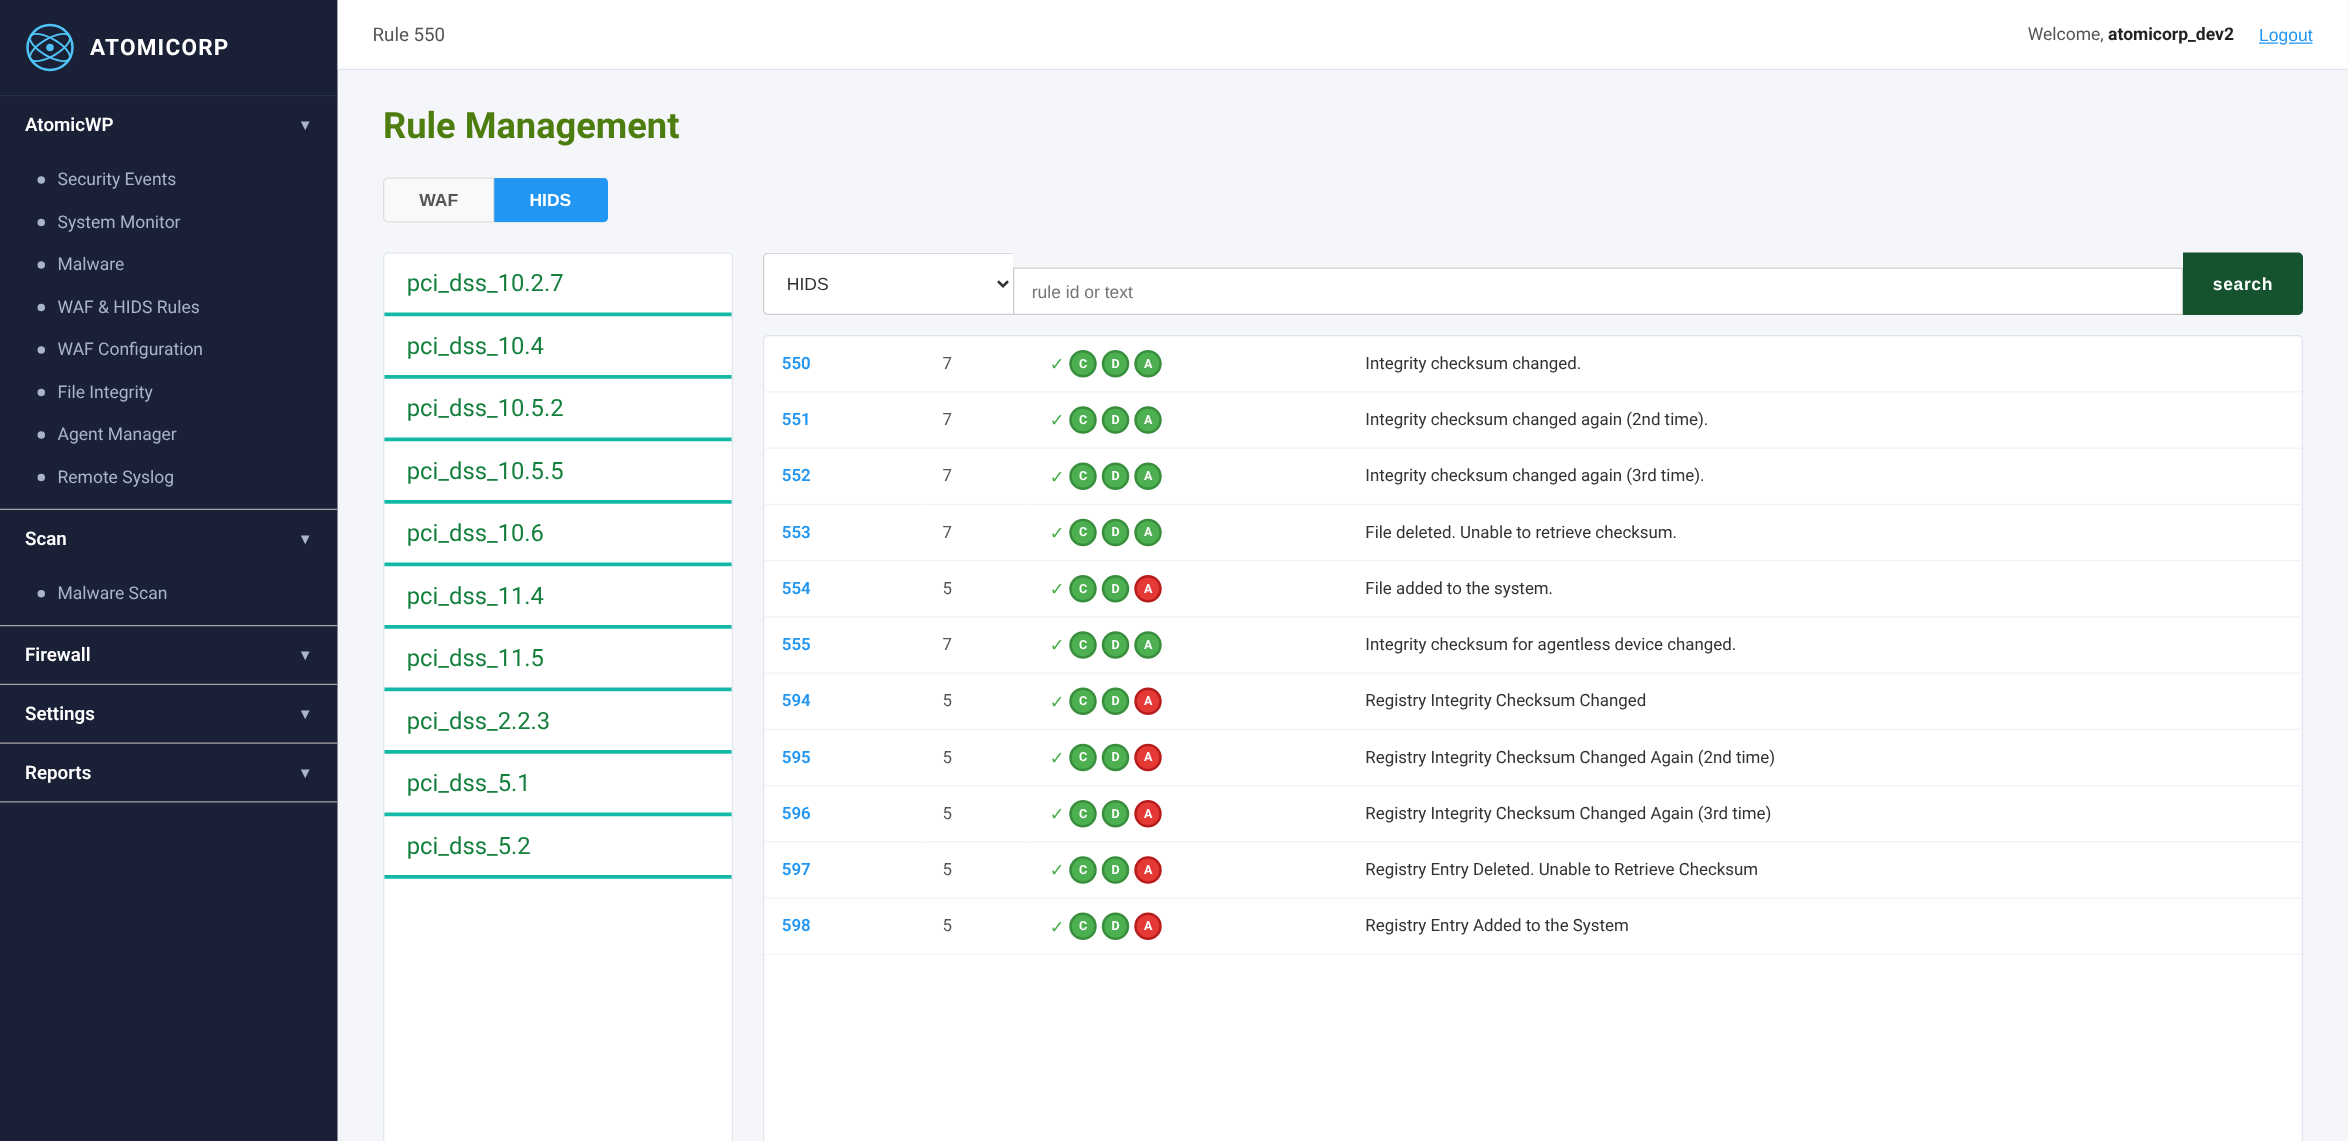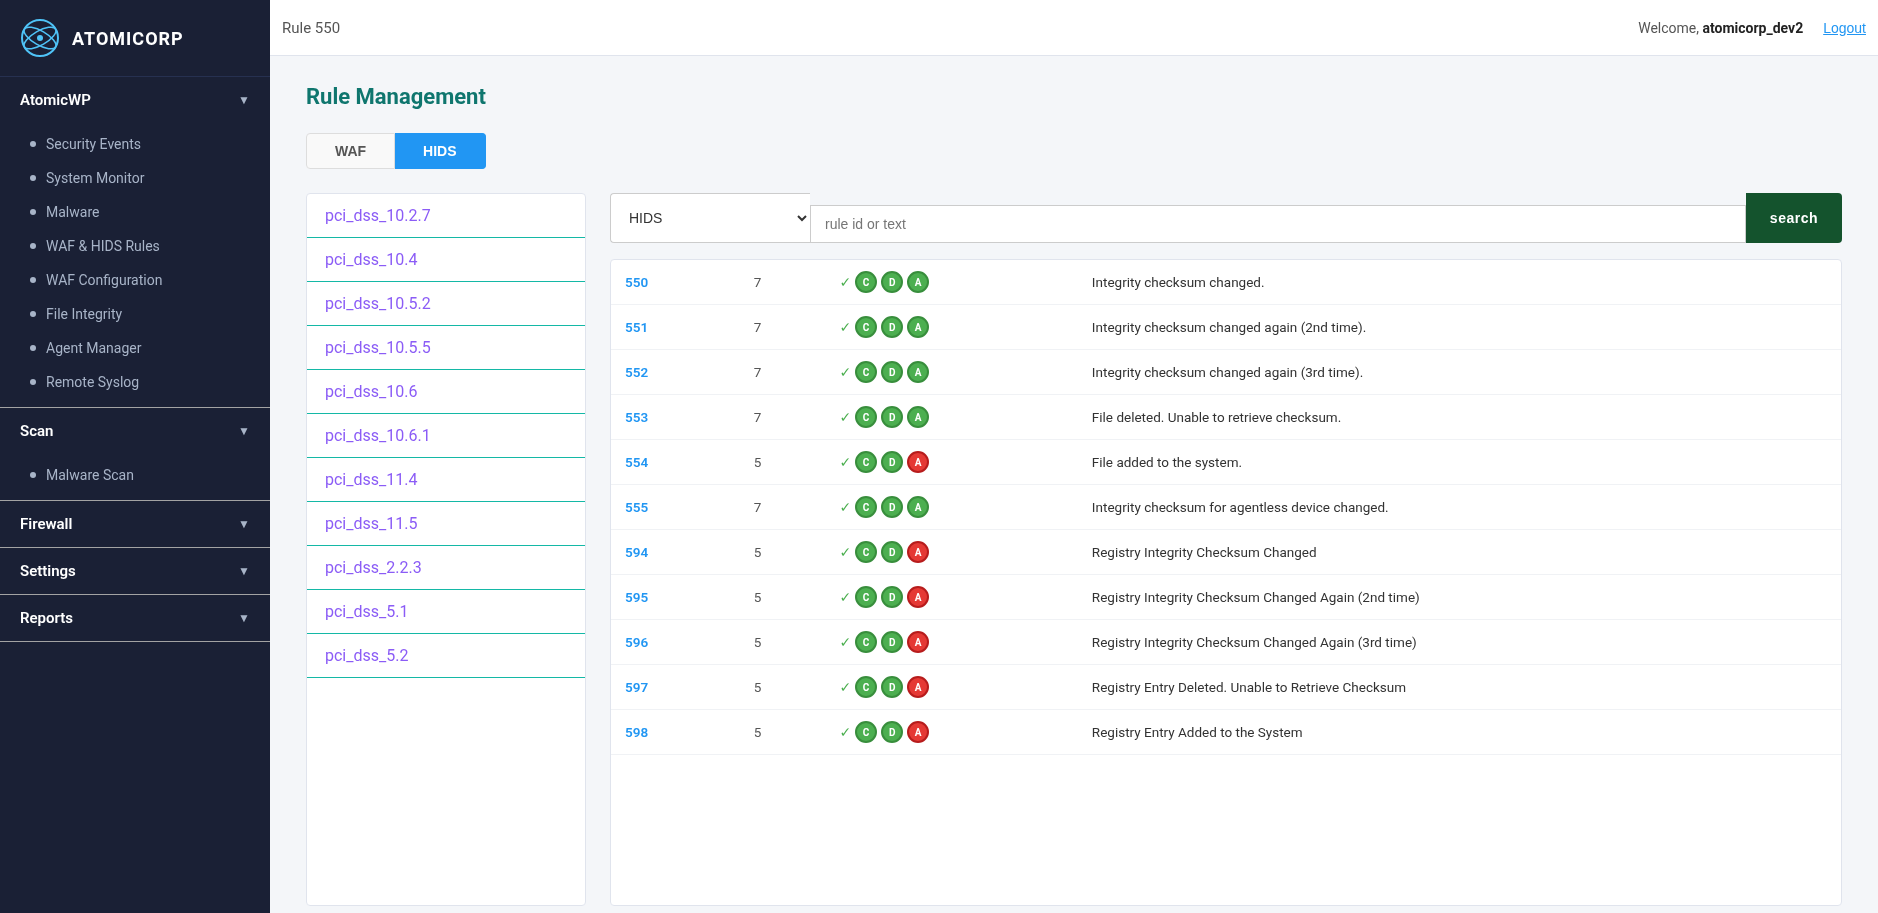--- a/index.html
+++ b/index.html
@@ -88,21 +88,21 @@
       overflow: hidden;
     }
 
     
     #header {
       background: #fff;
       border-bottom: 1px solid #e0e4ed;
       display: flex;
       align-items: center;
       justify-content: space-between;
-      padding: 0 12px;
+      padding: 0 28px;
       height: 56px;
       min-height: 56px;
     }
 
     #header-breadcrumb {
       font-size: 15px;
       color: #555;
     }
 
     #header-user {
@@ -128,23 +128,23 @@
     }
 
     
     #content {
       flex: 1;
       overflow-y: auto;
       padding: 28px 36px;
     }
 
     #page-title {
-      font-size: 22px;
+      font-size: 29px;
       font-weight: 700;
-      color: #0f766e;
+      color: #4d7c0f;
       margin-bottom: 24px;
     }
 
     
     #tabs {
       display: flex;
       gap: 0;
       margin-bottom: 24px;
     }
 
@@ -188,23 +188,23 @@
     }
 
     #left-panel-scroll {
       overflow-y: auto;
       overflow-x: auto;
       flex: 1;
     }
 
     .rule-group-item {
       padding: 12px 18px;
-      border-bottom: 1px solid #14b8a6;
-      color: #8b5cf6;
-      font-size: 16px;
+      border-bottom: 3px solid #14b8a6;
+      color: #15803d;
+      font-size: 19px;
       cursor: pointer;
     }
 
     
     #right-panel {
       flex: 1;
       display: flex;
       flex-direction: column;
       gap: 16px;
     }
@@ -444,21 +444,20 @@
     <div id="rule-layout">
 
       <div id="left-panel">
         <div id="left-panel-scroll">
 
         <div class="rule-group-item">pci_dss_10.2.7</div>
             <div class="rule-group-item">pci_dss_10.4</div>
             <div class="rule-group-item">pci_dss_10.5.2</div>
             <div class="rule-group-item">pci_dss_10.5.5</div>
             <div class="rule-group-item">pci_dss_10.6</div>
-            <div class="rule-group-item">pci_dss_10.6.1</div>
             <div class="rule-group-item">pci_dss_11.4</div>
             <div class="rule-group-item">pci_dss_11.5</div>
             <div class="rule-group-item">pci_dss_2.2.3</div>
             <div class="rule-group-item">pci_dss_5.1</div>
             <div class="rule-group-item">pci_dss_5.2</div>
           </div>
       </div>
 
       <div id="right-panel">
 

